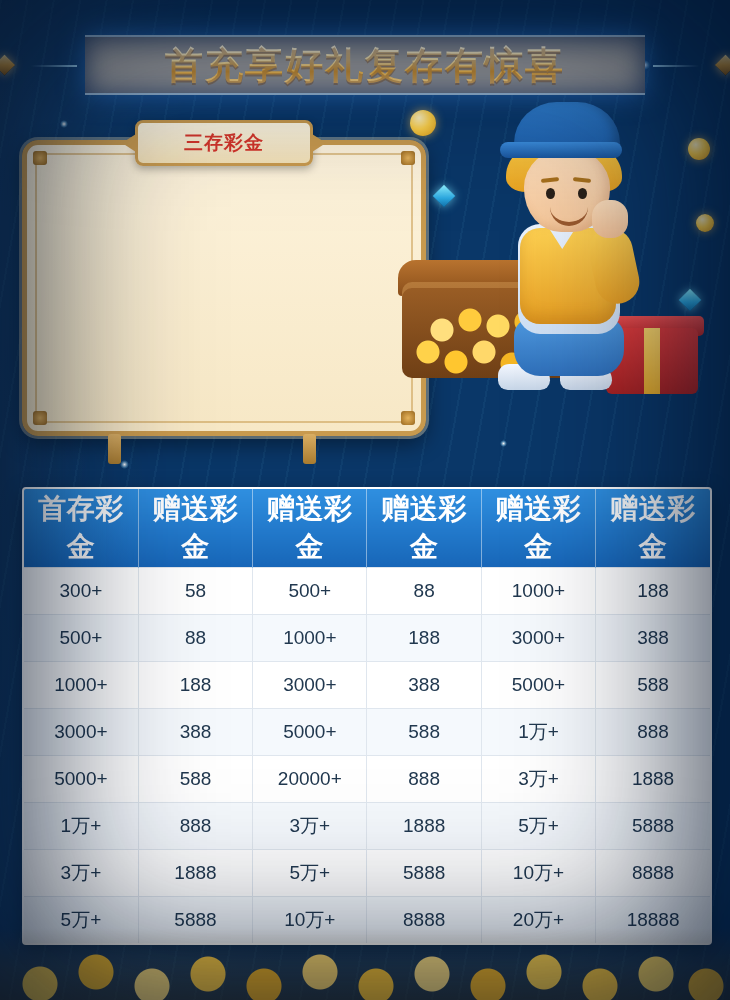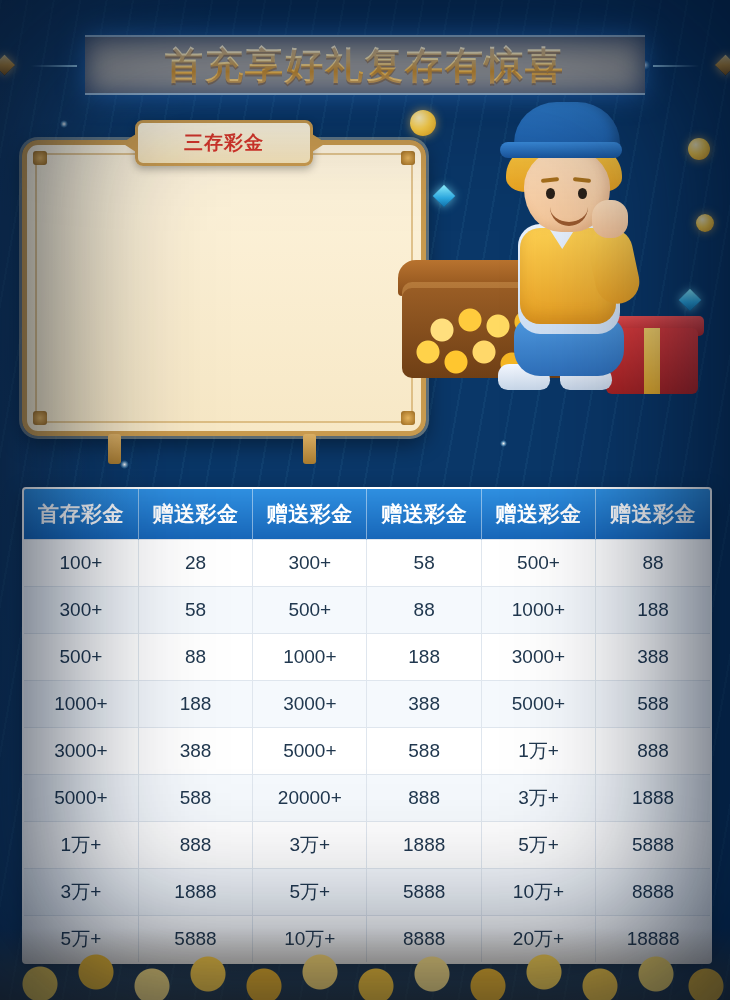--- a/index.html
+++ b/index.html
@@ -427,21 +427,21 @@
     box-shadow: 0 6px 20px rgba(0,0,0,0.35);
   }
   table {
     border-collapse: collapse;
     width: 100%;
     table-layout: fixed;
   }
   thead th {
     background: linear-gradient(180deg, #2f8fe0 0%, #1766b8 100%);
     color: #ffffff;
-    font-size: 21px;
+    font-size: 28px;
     font-weight: bold;
     height: 48px;
     border-right: 1px solid rgba(255,255,255,0.45);
     letter-spacing: 0.5px;
   }
   thead th:last-child { border-right: none; }
   tbody td {
     height: 44px;
     text-align: center;
     font-size: 19px;
@@ -551,28 +551,20 @@
           <th>首存彩金</th>
           <th>赠送彩金</th>
           <th>赠送彩金</th>
           <th>赠送彩金</th>
           <th>赠送彩金</th>
           <th>赠送彩金</th>
         </tr>
       </thead>
       <tbody>
         <tr>
-          <td>100+</td>
-          <td>28</td>
-          <td>300+</td>
-          <td>58</td>
-          <td>500+</td>
-          <td>88</td>
-        </tr>
-        <tr>
           <td>300+</td>
           <td>58</td>
           <td>500+</td>
           <td>88</td>
           <td>1000+</td>
           <td>188</td>
         </tr>
         <tr>
           <td>500+</td>
           <td>88</td>

